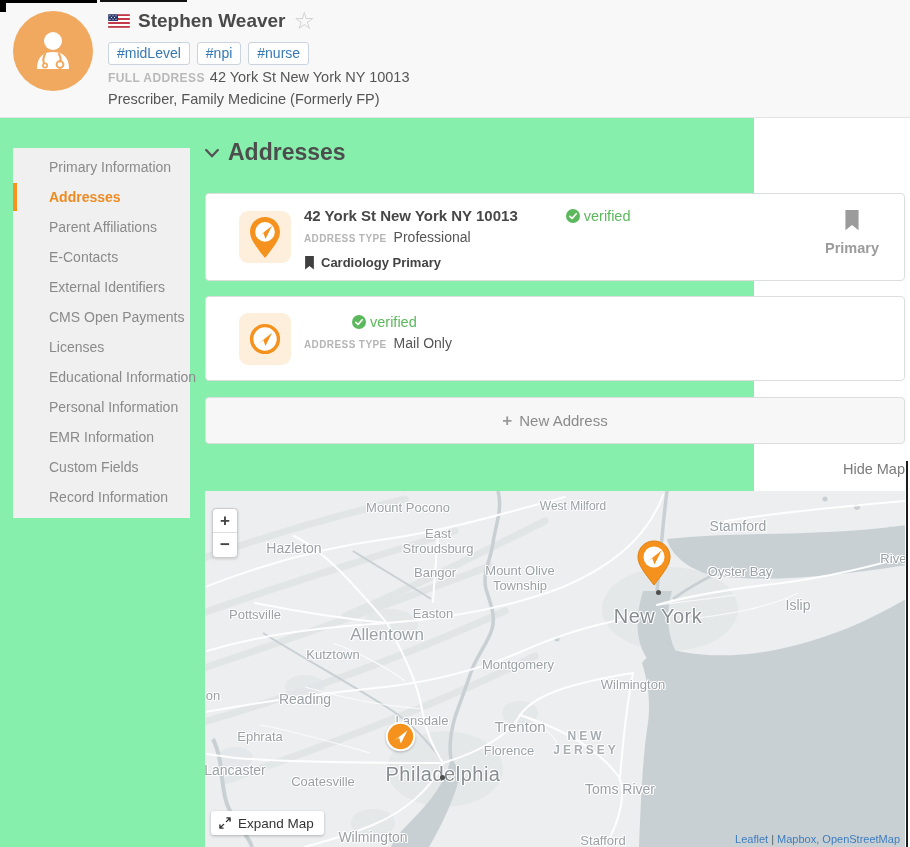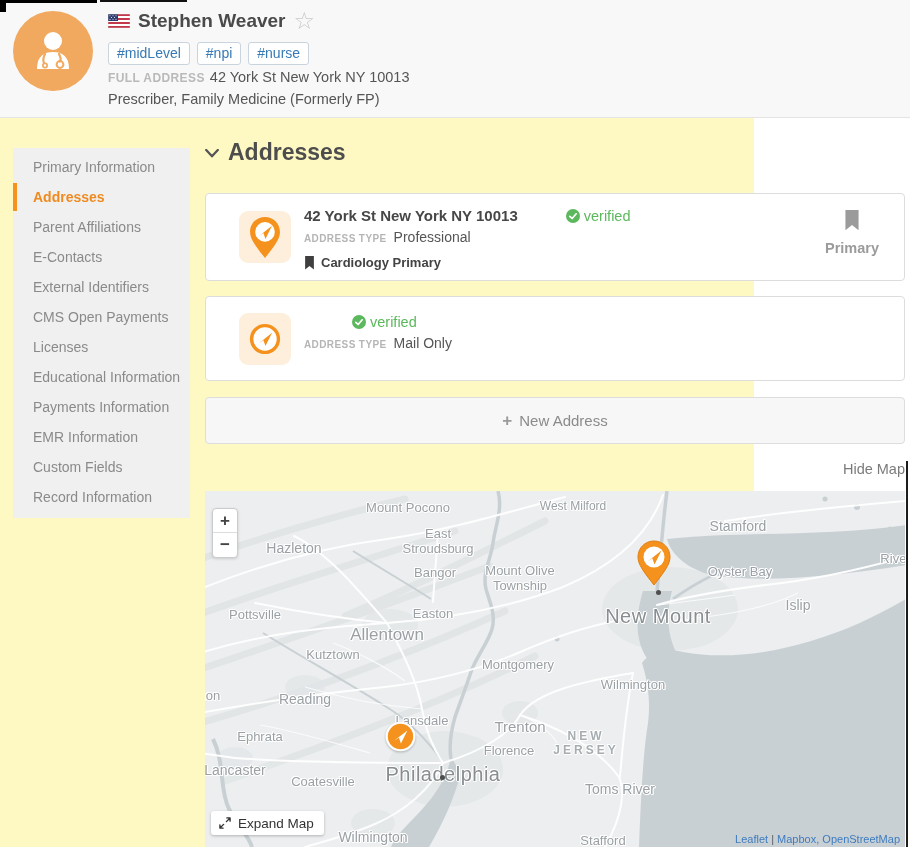--- a/index.html
+++ b/index.html
@@ -1,18 +1,18 @@
 <!DOCTYPE html>
 <html><head>
 <meta charset="utf-8">
 <style>
   * { margin:0; padding:0; box-sizing:border-box; }
   html,body { width:910px; height:847px; background:#fff; }
   body { font-family:"Liberation Sans", sans-serif; color:#4a4a4a; overflow:hidden; }
-  #app { position:relative; width:754px; height:847px; background:#fef9c3; }
+  #app { position:relative; width:754px; height:847px; background:#86efac; }
 
   
   .art-bar1 { position:absolute; left:0; top:0; width:97px; height:3px; background:#000; z-index:50; }
   .art-bar2 { position:absolute; left:0; top:0; width:6px; height:12px; background:#000; z-index:50; }
   .art-bar3 { position:absolute; left:100px; top:0; width:87px; height:2px; background:#111; z-index:50; }
   .art-vline { position:absolute; left:906px; top:461px; width:2px; height:386px; background:#1c1c1c; z-index:60; }
 
   
   .header { position:absolute; left:0; top:0; width:910px; height:118px; background:#f8f8f8; border-bottom:1px solid #e4e4e4; }
   .avatar { position:absolute; left:13px; top:11px; width:80px; height:80px; border-radius:50%; background:#f0a95f; display:flex; align-items:center; justify-content:center; }
@@ -21,21 +21,21 @@
   .person-name { font-size:19px; font-weight:bold; color:#4a4a4a; }
   .star { font-size:24px; color:#c9c9c9; line-height:1; cursor:pointer; }
   .tags-row { position:absolute; left:108px; top:42px; display:flex; gap:7px; }
   .tag { border:1px solid #c9d4de; border-radius:3px; background:#fff; color:#3679b5; font-size:14px; padding:2px 8px 3px; cursor:pointer; }
   .addr-row { position:absolute; left:108px; top:69px; font-size:14.5px; color:#555; }
   .addr-label { font-size:12px; font-weight:bold; color:#b9b9b9; letter-spacing:.4px; margin-right:5px; }
   .descriptor-row { position:absolute; left:108px; top:91px; font-size:14.5px; color:#555; }
 
   
   .sidebar { position:absolute; left:13px; top:148px; width:177px; background:#f0f0f0; padding:4px 0 6px; }
-  .side-item { position:relative; height:30px; line-height:30px; padding-left:20px; font-size:14px; color:#8a8a8a; cursor:pointer; white-space:nowrap; }
+  .side-item { position:relative; height:30px; line-height:30px; padding-left:36px; font-size:14px; color:#8a8a8a; cursor:pointer; white-space:nowrap; }
   .side-item.active { color:#ee8a1f; font-weight:bold; }
   .side-item.active::before { content:""; position:absolute; left:0; top:1px; width:4px; height:28px; background:#f6921e; }
 
   
   .main { position:absolute; left:205px; top:136px; width:700px; }
   .section-head { display:flex; align-items:center; gap:9px; height:32px; }
   .section-head svg { margin-top:3px; }
   .section-title { font-size:23px; font-weight:600; color:#4d4d4d; }
 
   .card { position:absolute; left:0; width:700px; background:#fff; border:1px solid #ddd; border-radius:4px; }
@@ -134,21 +134,21 @@
 
   <div class="sidebar">
     <div class="side-item">Primary Information</div>
     <div class="side-item active">Addresses</div>
     <div class="side-item">Parent Affiliations</div>
     <div class="side-item">E-Contacts</div>
     <div class="side-item">External Identifiers</div>
     <div class="side-item">CMS Open Payments</div>
     <div class="side-item">Licenses</div>
     <div class="side-item">Educational Information</div>
-    <div class="side-item">Payments Information</div>
+    <div class="side-item">Personal Information</div>
     <div class="side-item">EMR Information</div>
     <div class="side-item">Custom Fields</div>
     <div class="side-item">Record Information</div>
   </div>
 
   <div class="main">
     <div class="section-head">
       <svg width="14" height="9" viewBox="0 0 14 9">
         <path d="M1.2 1 L7 7.3 L12.8 1" stroke="#555" stroke-width="2.3" fill="none" stroke-linecap="round" stroke-linejoin="round"></path>
       </svg>
@@ -305,21 +305,21 @@
         <div class="mlabel" style="left: 50px; top: 112px; font-size: 13px;">Pottsville</div>
         <div class="mlabel" style="left: 228px; top: 111px; font-size: 13px;">Easton</div>
         <div class="mlabel" style="left: 182px; top: 132px; font-size: 17px;">Allentown</div>
         <div class="mlabel" style="left: 128px; top: 152px; font-size: 13px;">Kutztown</div>
         <div class="mlabel" style="left: 313px; top: 162px; font-size: 13px;">Montgomery</div>
         <div class="mlabel" style="left: 368px; top: 3px; font-size: 12px;">West Milford</div>
         <div class="mlabel" style="left: 533px; top: 23px; font-size: 14px;">Stamford</div>
         <div class="mlabel" style="left: 535px; top: 69px; font-size: 13px;">Oyster Bay</div>
         <div class="mlabel" style="left: 593px; top: 102px; font-size: 14px;">Islip</div>
         <div class="mlabel" style="left: 705px; top: 56px; font-size: 13px;">Riverhead</div>
-        <div class="mlabel city" style="left: 453px; top: 114px; font-size: 20px;">New Mount</div>
+        <div class="mlabel city" style="left: 453px; top: 114px; font-size: 20px;">New York</div>
         <div class="mlabel" style="left: -10px; top: 193px; font-size: 13px;">Lebanon</div>
         <div class="mlabel" style="left: 100px; top: 196px; font-size: 14px;">Reading</div>
         <div class="mlabel" style="left: 217px; top: 218px; font-size: 13px;">Lansdale</div>
         <div class="mlabel" style="left: 315px; top: 224px; font-size: 15px;">Trenton</div>
         <div class="mlabel" style="left: 55px; top: 234px; font-size: 13px;">Ephrata</div>
         <div class="mlabel" style="left: 304px; top: 248px; font-size: 13px;">Florence</div>
         <div class="mlabel" style="left: 30px; top: 267px; font-size: 14px;">Lancaster</div>
         <div class="mlabel" style="left: 118px; top: 279px; font-size: 13px;">Coatesville</div>
         <div class="mlabel city" style="left: 238px; top: 272px; font-size: 20px;">Philadelphia</div>
         <div class="mlabel" style="left: 168px; top: 334px; font-size: 14px;">Wilmington</div>

